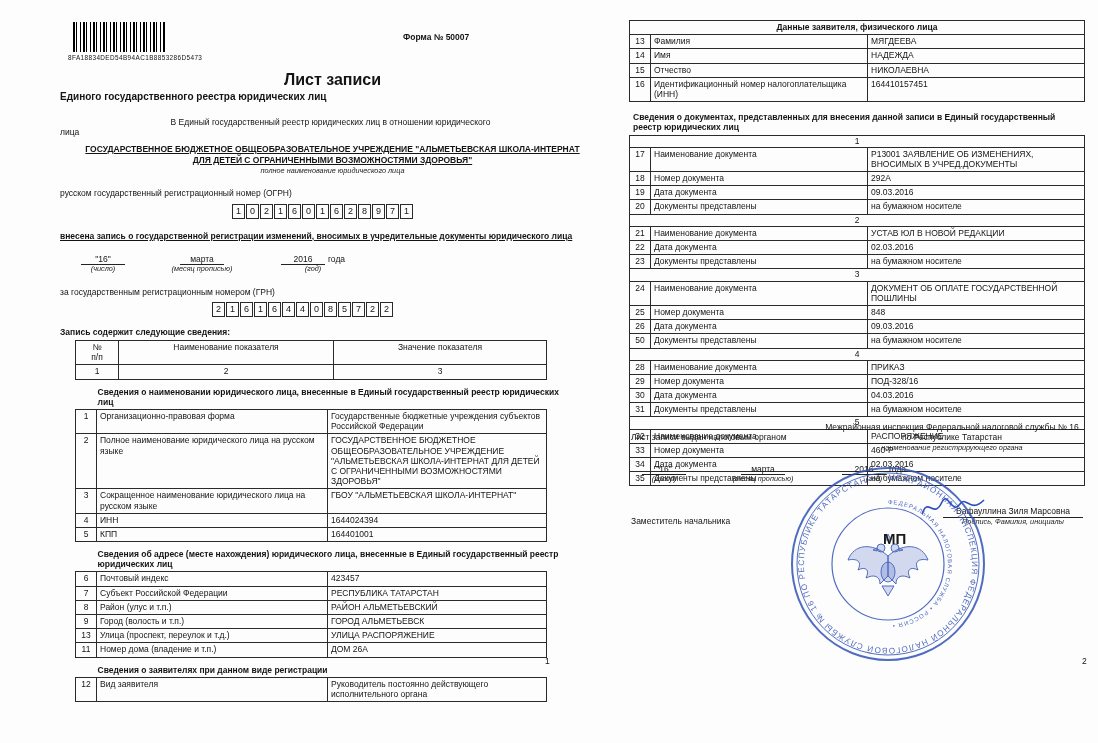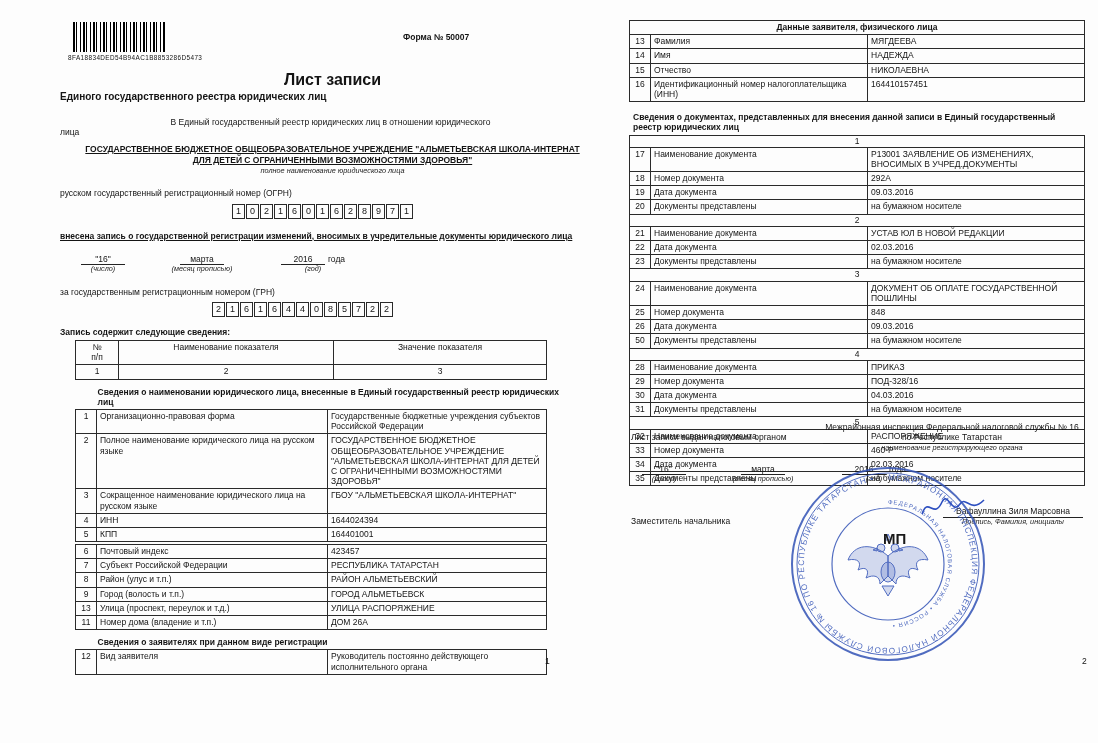--- a/index.html
+++ b/index.html
@@ -194,20 +194,21 @@
           <td>1644024394</td>
         </tr>
         <tr>
           <td class="n">5</td>
           <td class="l">КПП</td>
           <td>164401001</td>
         </tr>
       </tbody>
         </table>
 
+      <div class="sechead">Сведения об адресе (месте нахождения) юридического лица, внесенные в Единый государственный реестр юридических лиц</div>
       <table class="t p1t">
         <tbody>
             <tr>
           <td class="n">6</td>
           <td class="l">Почтовый индекс</td>
           <td>423457</td>
         </tr>
         <tr>
           <td class="n">7</td>
           <td class="l">Субъект Российской Федерации</td>

